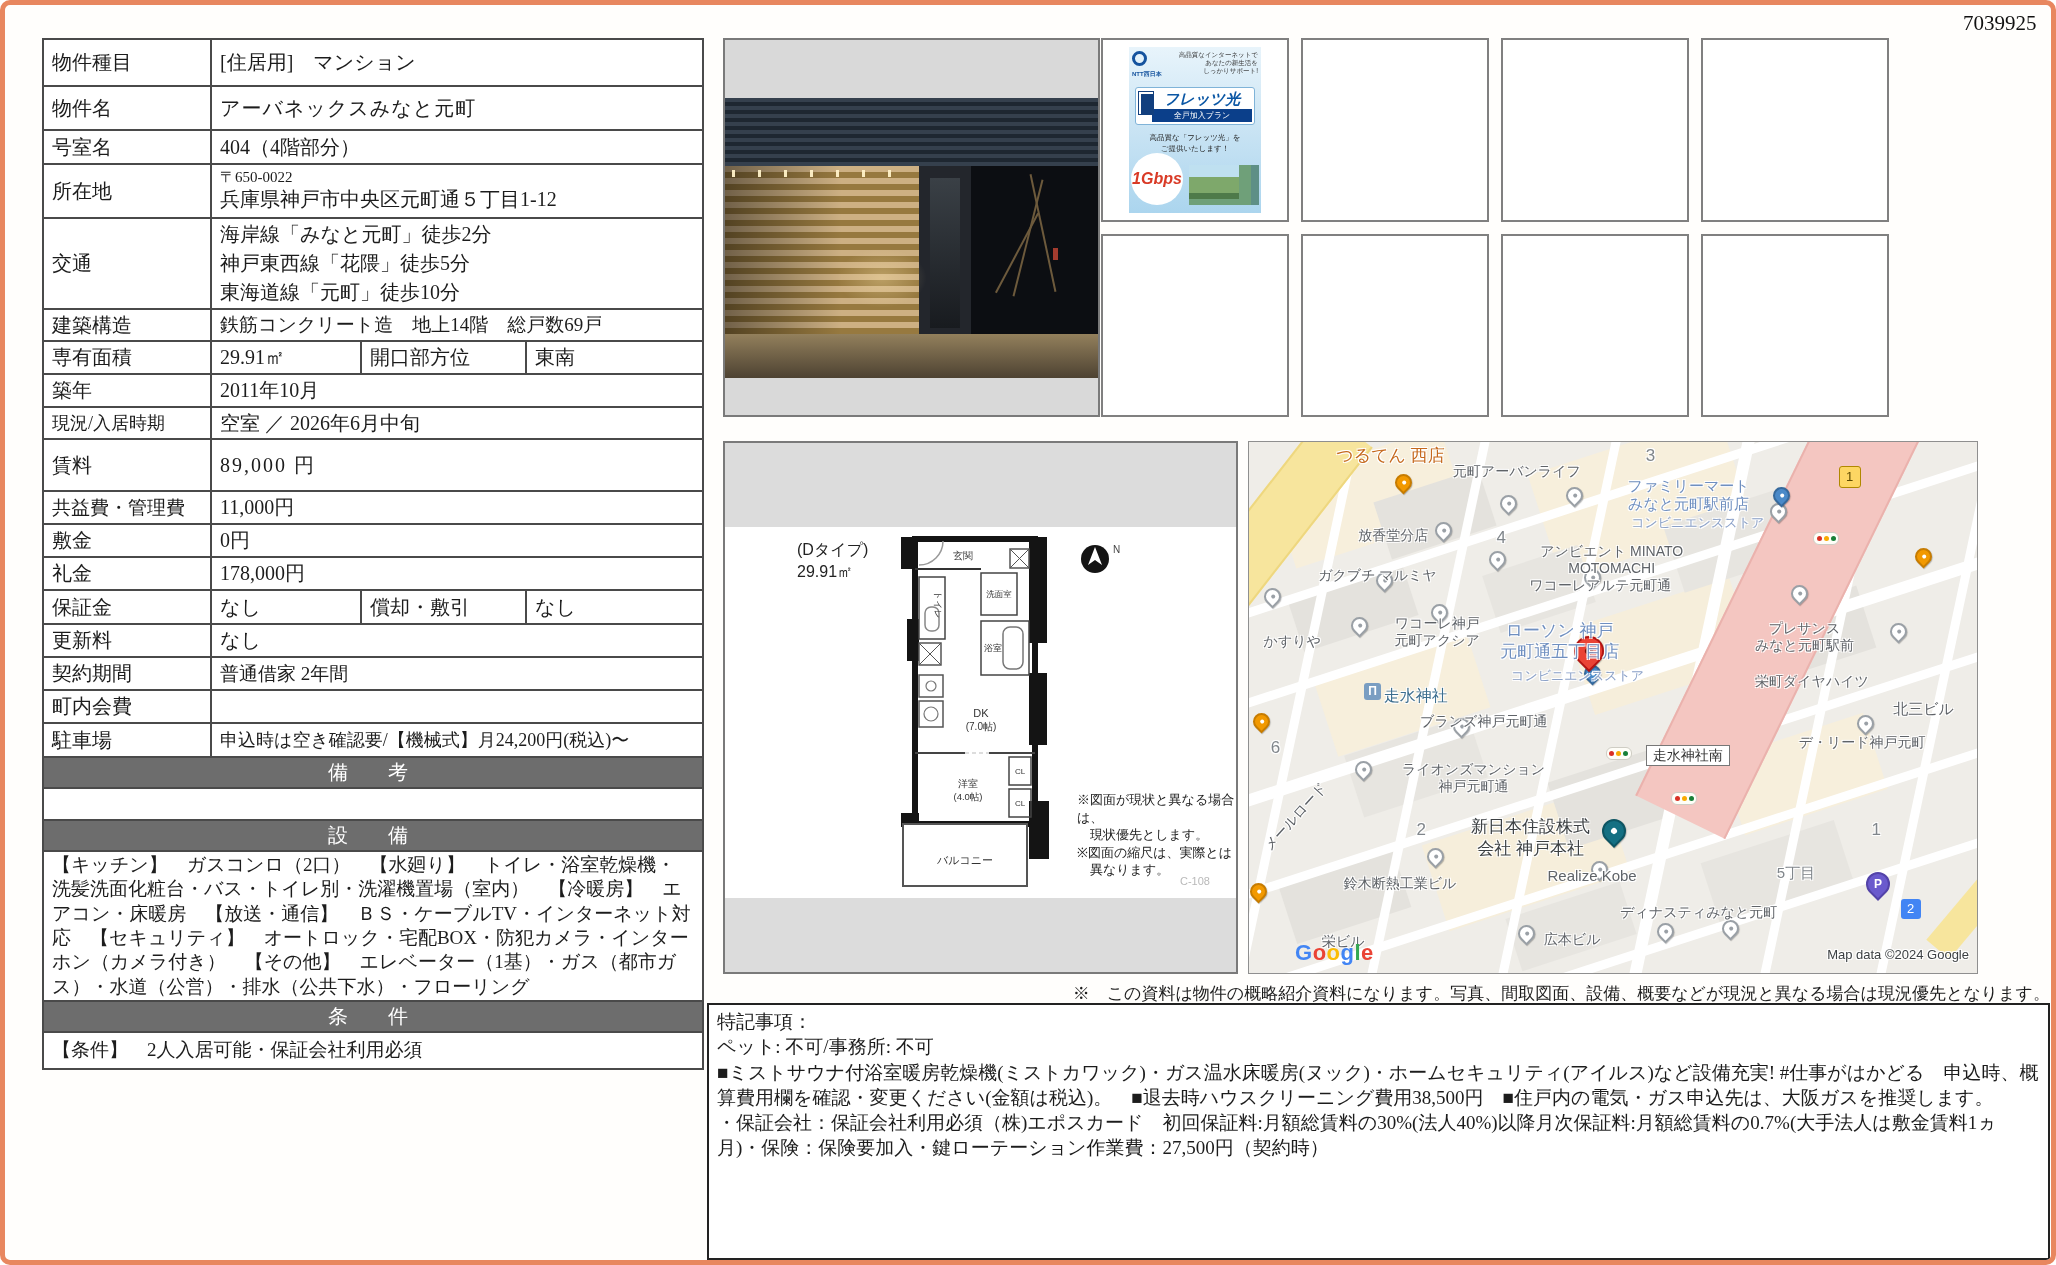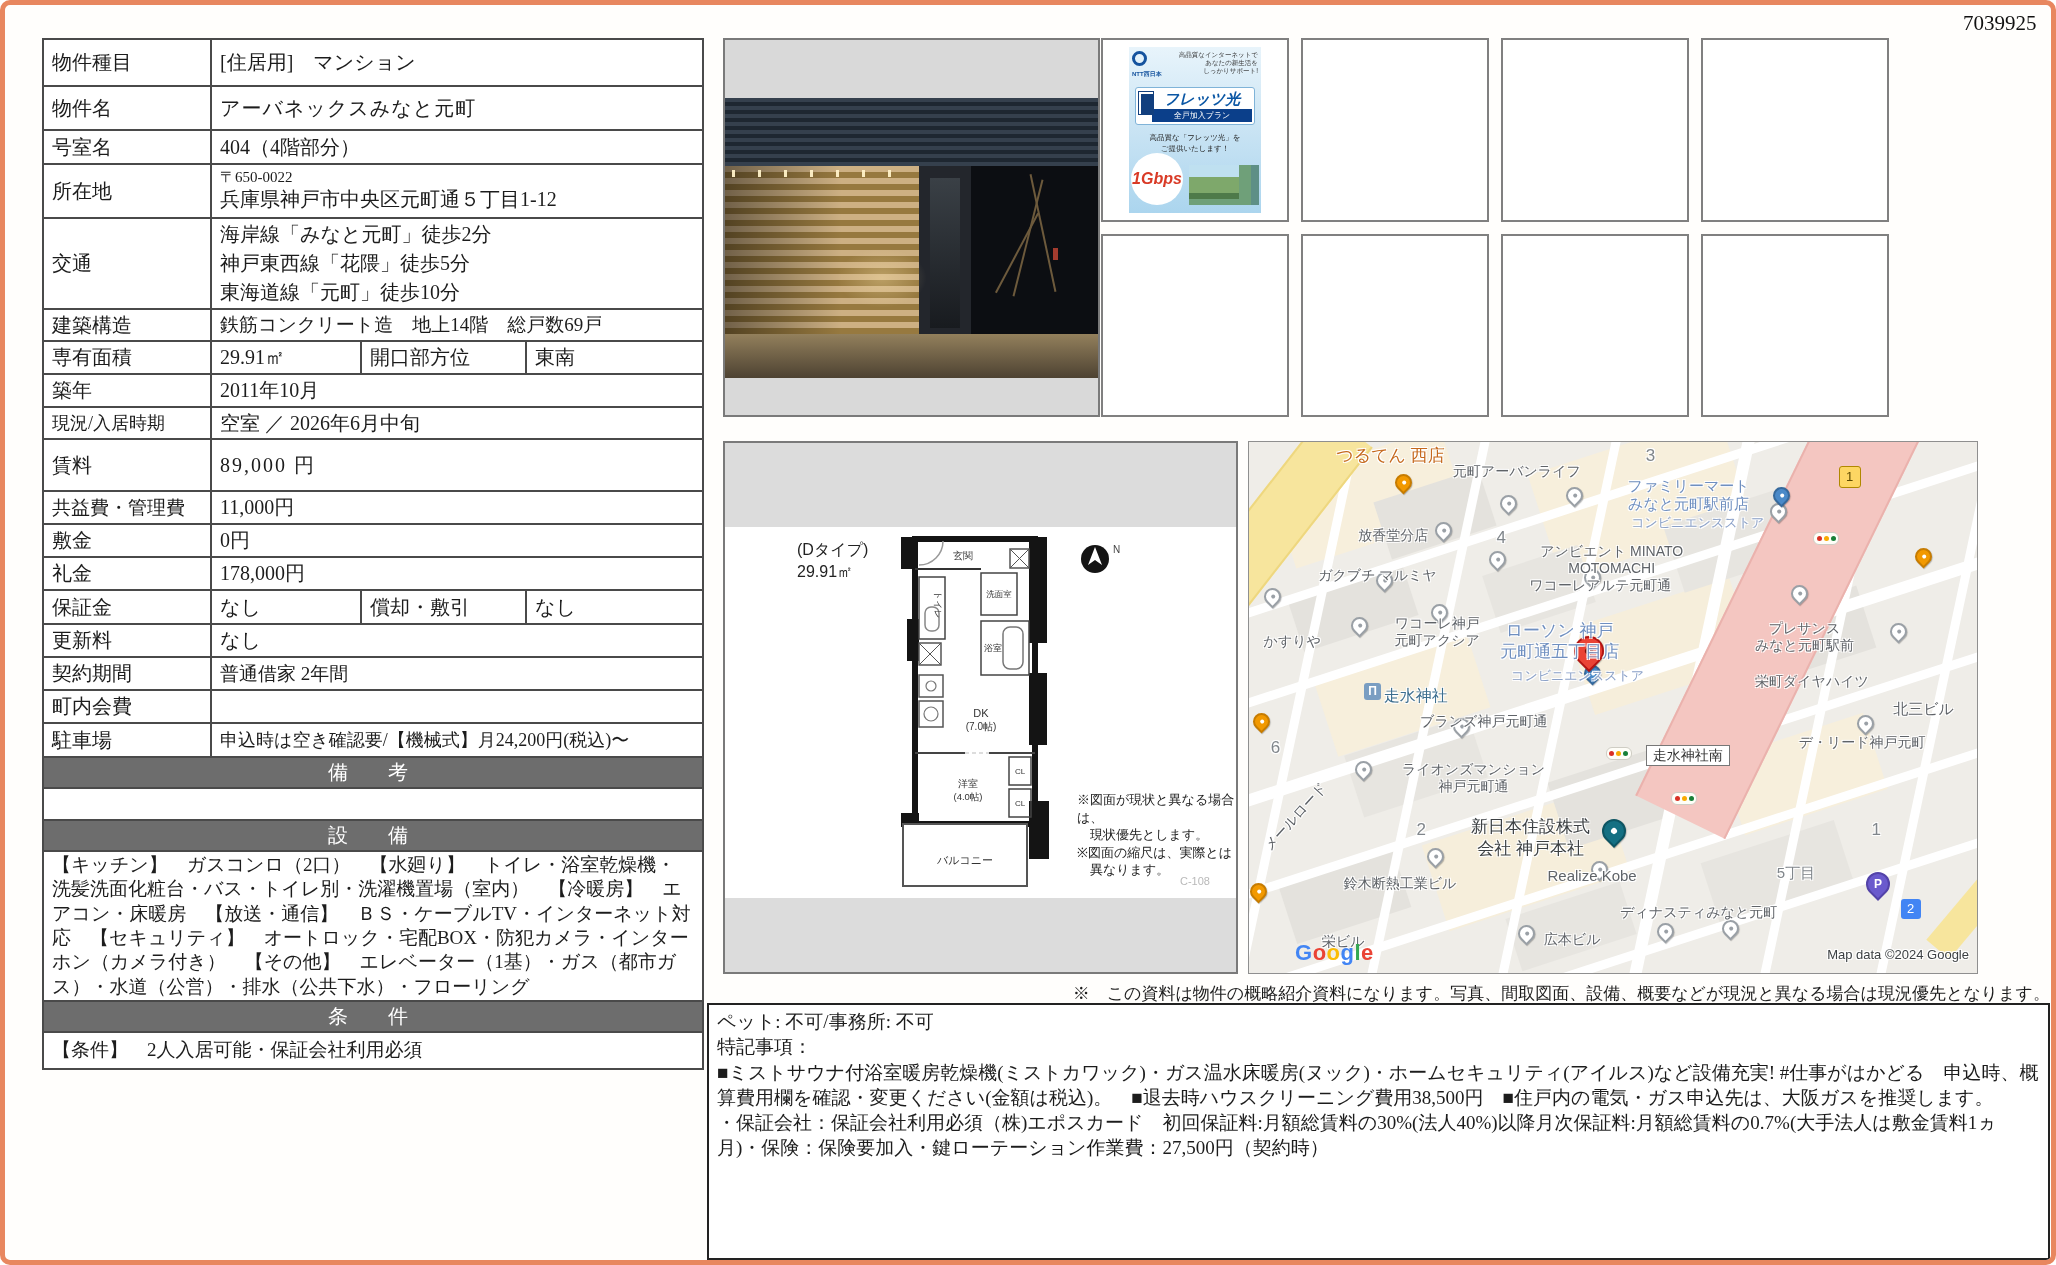--- a/index.html
+++ b/index.html
@@ -510,18 +510,18 @@
     <span class="mlabel" style="left:10%;top:92.5%">栄ビル</span>
     <span class="mlabel" style="left:40.5%;top:92%">広本ビル</span>
     <span class="shield-b" style="left:89.5%;top:86%">2</span>
 
     <div class="gLogo"><span class="g1">G</span><span class="g2">o</span><span class="g3">o</span><span class="g4">g</span><span class="g5">l</span><span class="g6">e</span></div>
     <div class="mcopy">Map data ©2024 Google</div>
   </div>
 
   <div class="map-note">※　この資料は物件の概略紹介資料になります。写真、間取図面、設備、概要などが現況と異なる場合は現況優先となります。</div>
   <div class="notes-box">
+    <p>特記事項：</p>
     <p>ペット: 不可/事務所: 不可</p>
-    <p>特記事項：</p>
     <p>■ミストサウナ付浴室暖房乾燥機(ミストカワック)・ガス温水床暖房(ヌック)・ホームセキュリティ(アイルス)など設備充実! #仕事がはかどる　申込時、概算費用欄を確認・変更ください(金額は税込)。　■退去時ハウスクリーニング費用38,500円　■住戸内の電気・ガス申込先は、大阪ガスを推奨します。</p>
     <p>・保証会社：保証会社利用必須（株)エポスカード　初回保証料:月額総賃料の30%(法人40%)以降月次保証料:月額総賃料の0.7%(大手法人は敷金賃料1ヵ月)・保険：保険要加入・鍵ローテーション作業費：27,500円（契約時）</p>
   </div>
 </div>
 
 </body></html>

